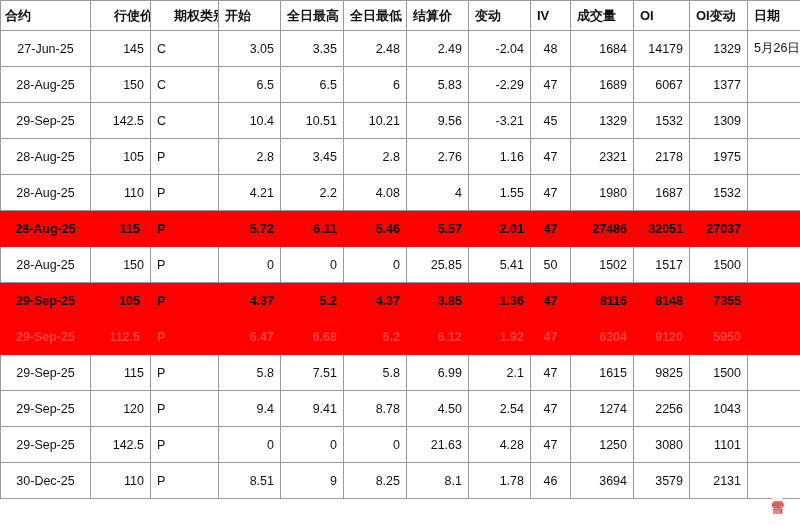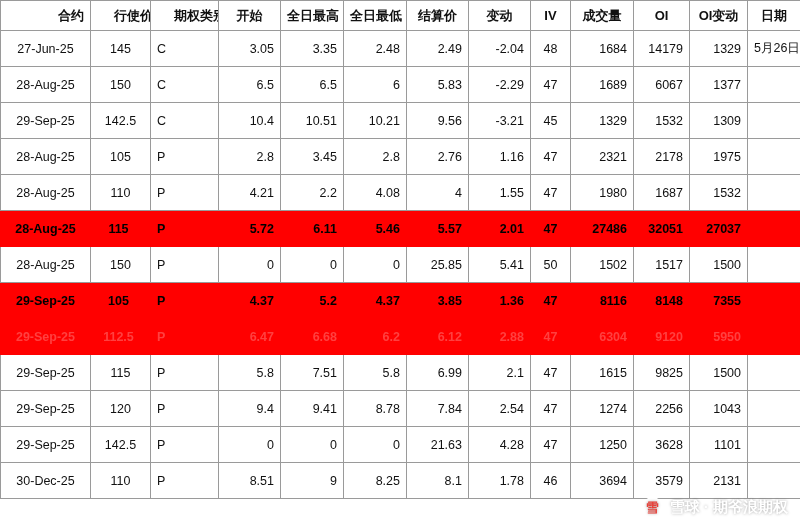--- a/index.html
+++ b/index.html
@@ -39,34 +39,34 @@
     font-size: 12.5px;
     color: #111111;
     padding: 0 6px;
     box-sizing: border-box;
     white-space: nowrap;
     overflow: hidden;
   }
   table.opt thead th {
     font-weight: bold;
     background: #ffffff;
-    text-align: center;
+    text-align: left;
     font-size: 13px;
     height: 30px;
   }
   table.opt thead th.lead {
-    text-align: right;
-    padding-left: 32px;
+    text-align: left;
+    padding-left: 4px;
   }
   table.opt thead th.lead2 {
     text-align: right;
     padding-left: 23px;
   }
   td.c-date { text-align: center; }
-  td.c-strike { text-align: center; padding-right: 10px; }
+  td.c-strike { text-align: right; padding-right: 10px; }
   td.c-type { text-align: left; padding-left: 6px; }
   td.c-num { text-align: right; padding-right: 16px; }
   td.c-iv { text-align: center; padding-right: 10px; }
   td.c-last { }
 
   tr.hl td {
     background: #ff0000;
     color: #000000;
     font-weight: bold;
     border-color: #ff0000;
@@ -264,21 +264,21 @@
         <td class="c-last"></td>
       </tr>
       <tr class="hl-dim">
         <td class="c-date">29-Sep-25</td>
         <td class="c-strike">112.5</td>
         <td class="c-type">P</td>
         <td class="c-num">6.47</td>
         <td class="c-num">6.68</td>
         <td class="c-num">6.2</td>
         <td class="c-num">6.12</td>
-        <td class="c-num">2.88</td>
+        <td class="c-num">1.92</td>
         <td class="c-iv">47</td>
         <td class="c-num">6304</td>
         <td class="c-num">9120</td>
         <td class="c-num">5950</td>
         <td class="c-last"></td>
       </tr>
       <tr>
         <td class="c-date">29-Sep-25</td>
         <td class="c-strike">115</td>
         <td class="c-type">P</td>
@@ -293,40 +293,40 @@
         <td class="c-num">1500</td>
         <td class="c-last"></td>
       </tr>
       <tr>
         <td class="c-date">29-Sep-25</td>
         <td class="c-strike">120</td>
         <td class="c-type">P</td>
         <td class="c-num">9.4</td>
         <td class="c-num">9.41</td>
         <td class="c-num">8.78</td>
-        <td class="c-num">7.84</td>
+        <td class="c-num">4.50</td>
         <td class="c-num">2.54</td>
         <td class="c-iv">47</td>
         <td class="c-num">1274</td>
         <td class="c-num">2256</td>
         <td class="c-num">1043</td>
         <td class="c-last"></td>
       </tr>
       <tr>
         <td class="c-date">29-Sep-25</td>
         <td class="c-strike">142.5</td>
         <td class="c-type">P</td>
         <td class="c-num">0</td>
         <td class="c-num">0</td>
         <td class="c-num">0</td>
         <td class="c-num">21.63</td>
         <td class="c-num">4.28</td>
         <td class="c-iv">47</td>
         <td class="c-num">1250</td>
-        <td class="c-num">3628</td>
+        <td class="c-num">3080</td>
         <td class="c-num">1101</td>
         <td class="c-last"></td>
       </tr>
       <tr>
         <td class="c-date">30-Dec-25</td>
         <td class="c-strike">110</td>
         <td class="c-type">P</td>
         <td class="c-num">8.51</td>
         <td class="c-num">9</td>
         <td class="c-num">8.25</td>
@@ -336,14 +336,13 @@
         <td class="c-num">3694</td>
         <td class="c-num">3579</td>
         <td class="c-num">2131</td>
         <td class="c-last"></td>
       </tr>
     </tbody>
 </table>
 
 <div class="watermark">
   <span class="wm-logo">雪</span>
-  <span>雪球 · 期爷浪期权</span>
 </div>
 
 </body></html>

